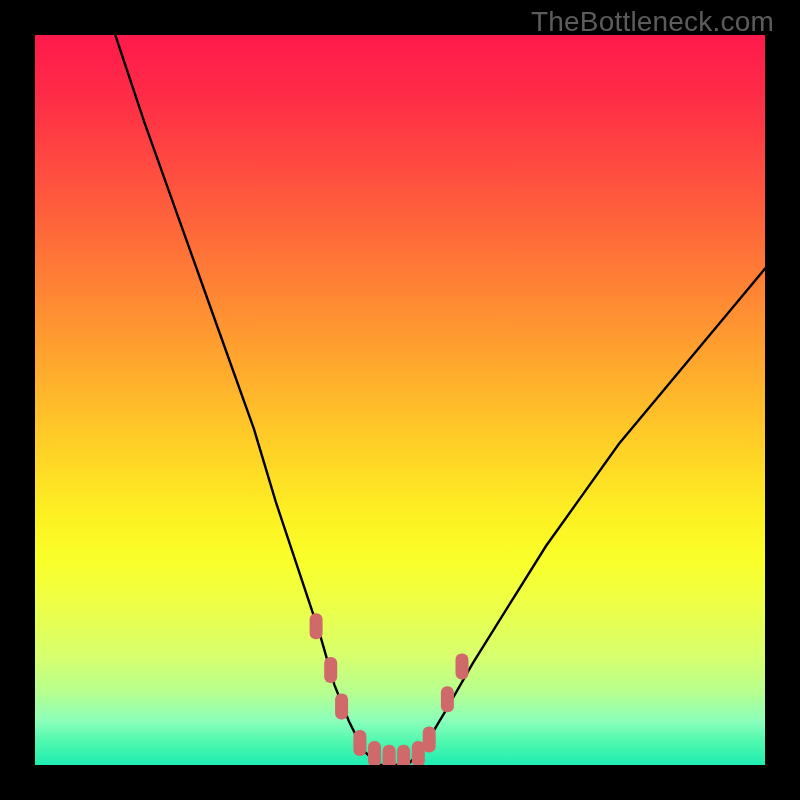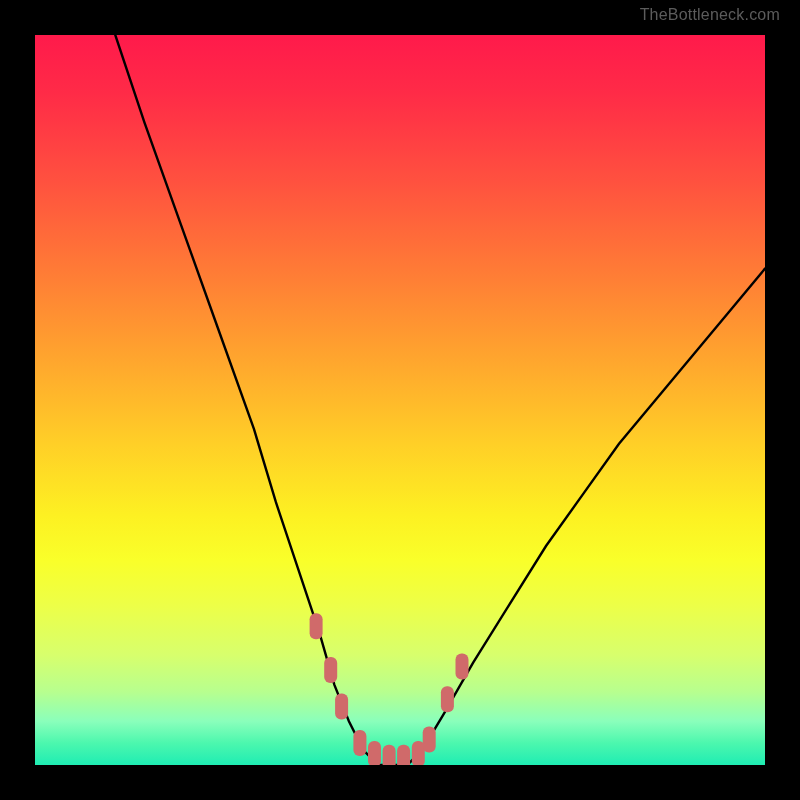--- a/index.html
+++ b/index.html
@@ -12,23 +12,23 @@
     overflow: hidden;
   }
   .stage {
     position: relative;
     width: 800px;
     height: 800px;
   }
   .attribution {
     position: absolute;
     top: 6px;
-    right: 20px;
+    right: 26px;
     color: #5c5c5c;
-    font-size: 16px;
+    font-size: 28px;
     font-weight: 500;
     letter-spacing: 0.2px;
     z-index: 10;
   }
   .plot-area {
     position: absolute;
     left: 35px;
     top: 35px;
     width: 730px;
     height: 730px;

